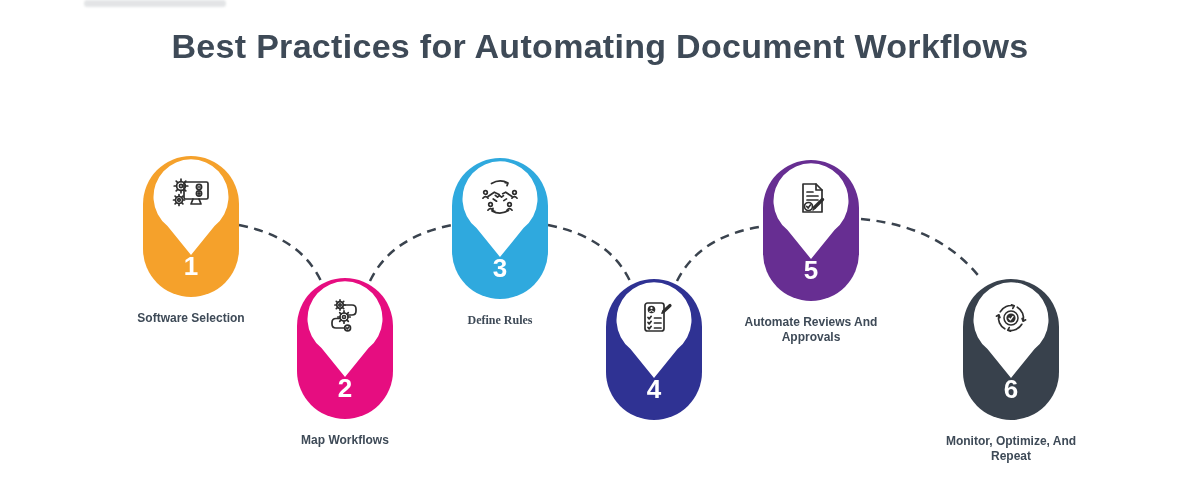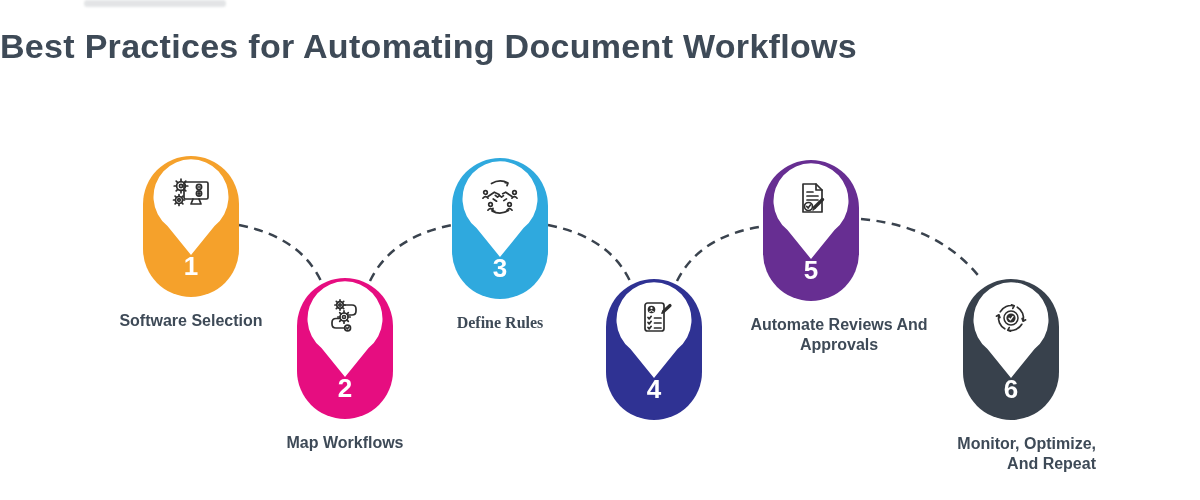--- a/index.html
+++ b/index.html
@@ -5,38 +5,38 @@
   html,body{margin:0;padding:0;background:#fff;}
   .canvas{
     position:relative;width:1200px;height:500px;overflow:hidden;background:#ffffff;
     font-family:"Liberation Sans", sans-serif;
   }
   .watermark{
     position:absolute;left:84px;top:0;width:142px;height:7px;
     background:#b6bbc0;opacity:.38;filter:blur(1px);border-radius:3px;
   }
   .title{
-    position:absolute;top:27px;left:0;right:0;
+    position:absolute;top:27px;left:0;right:0;text-align:center;
     font-size:34px;font-weight:700;color:#3e4a57;letter-spacing:.3px;
   }
   .connectors{position:absolute;left:0;top:0;width:1200px;height:500px;}
   .connectors path{fill:none;stroke:#3a434e;stroke-width:2.5;stroke-dasharray:9 6.5;}
   .node{position:absolute;width:100px;}
   .node svg.pill{display:block;width:100px;height:145px;}
   .num{font:700 26px "Liberation Sans", sans-serif;}
   .label{
     position:absolute;top:157px;left:50px;transform:translateX(-50%);
-    text-align:center;font-size:16px;font-weight:700;color:#3e4a57;line-height:1.22;
+    text-align:center;font-size:12px;font-weight:700;color:#3e4a57;line-height:1.22;
   }
   .n1{left:141px;top:154px;} .n1 .label{width:230px;}
   .n2{left:295px;top:276px;} .n2 .label{width:220px;}
   .n3{left:450px;top:156px;} .n3 .label{width:220px;font-family:Liberation Serif, serif;}
   .n4{left:604px;top:277px;} .n4 .label{width:132px;}
-  .n5{left:761px;top:158px;} .n5 .label{width:192px;margin-left:28px;}
-  .n6{left:961px;top:277px;} .n6 .label{width:170px;text-align:right;}
+  .n5{left:761px;top:158px;} .n5 .label{width:192px;}
+  .n6{left:961px;top:277px;} .n6 .label{width:170px;}
   .ic{stroke:#2e2e2e;fill:none;stroke-width:1.7;stroke-linecap:round;stroke-linejoin:round;}
 </style>
 </head>
 <body>
 
 <div class="canvas">
 
   <div class="watermark"></div>
 
   <div class="title">Best Practices for Automating Document Workflows</div>

